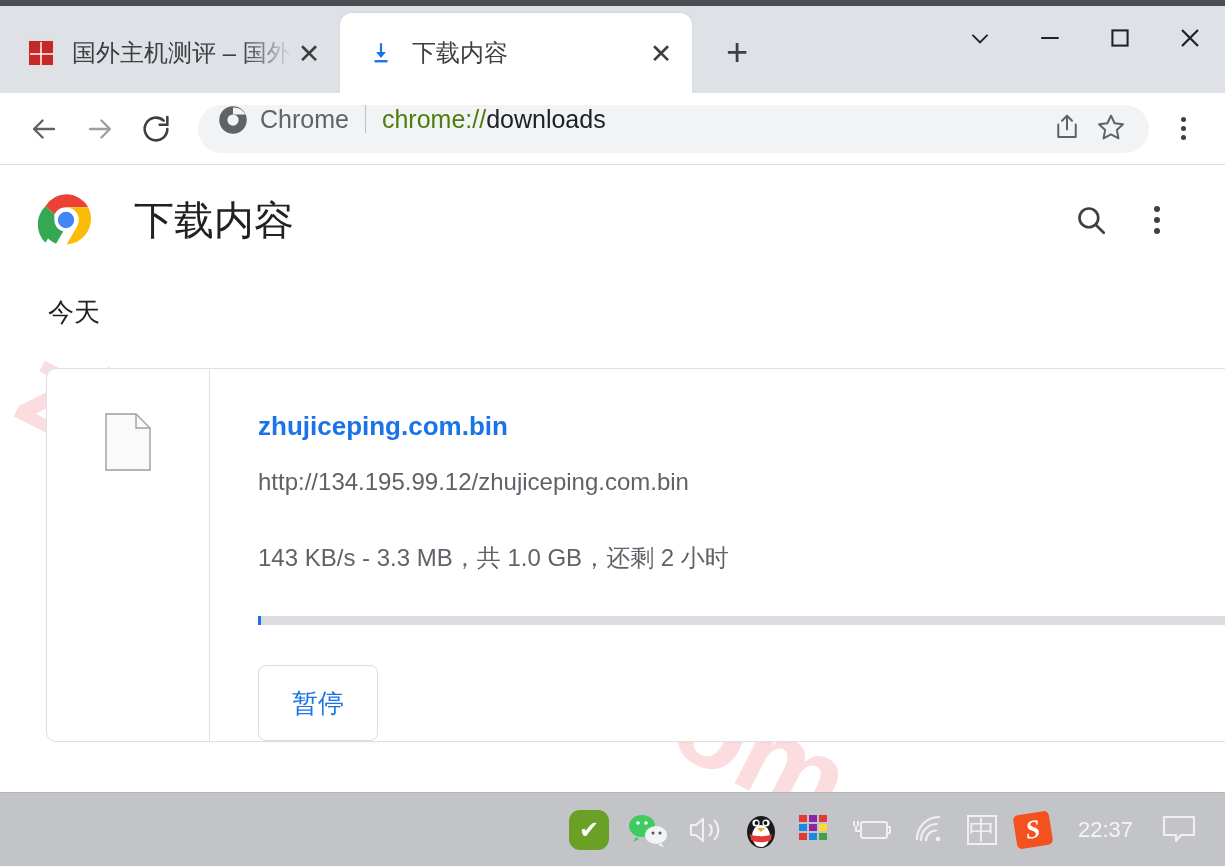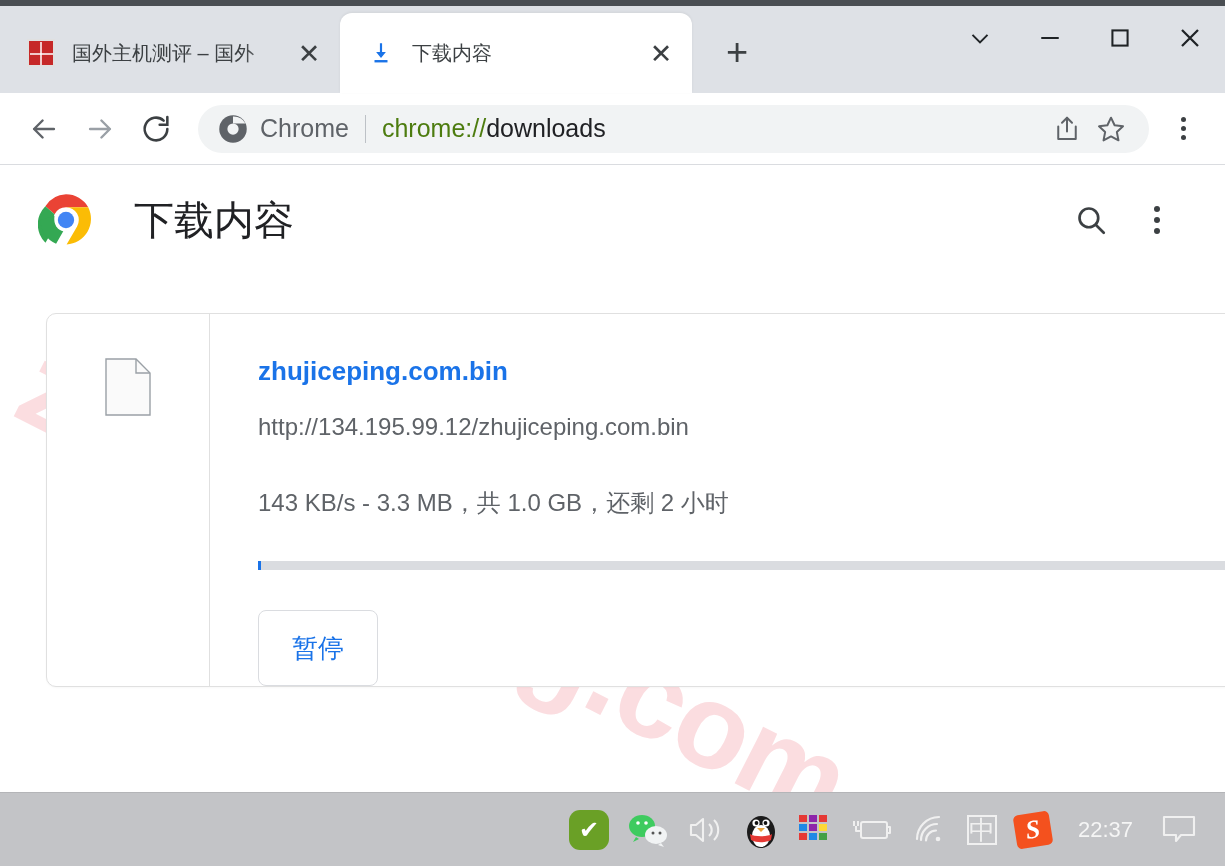--- a/index.html
+++ b/index.html
@@ -51,21 +51,21 @@
   .favicon-red::before, .favicon-red::after {
     content:"";
     position:absolute;
     background:#fff;
     opacity:.75;
   }
   .favicon-red::before { left:11px; top:1px; width:2px; height:24px; }
   .favicon-red::after  { top:12px; left:1px; width:24px; height:2px; }
   .dl-icon { width:26px; height:26px; display:block; }
   .tab-title {
-    font-size:20px;
+    font-size:24px;
     color:#3c4043;
     white-space:nowrap;
     overflow:hidden;
     flex:1;
   }
   .tab.inactive .tab-title {
     -webkit-mask-image:linear-gradient(to right,#000 78%,transparent 100%);
     mask-image:linear-gradient(to right,#000 78%,transparent 100%);
   }
   .tab-close {
@@ -111,21 +111,20 @@
     display:flex; align-items:center; justify-content:center;
     cursor:pointer;
   }
   .omnibox {
     flex:1;
     height:48px;
     margin-left:14px;
     background:#f1f3f4;
     border-radius:24px;
     display:flex;
-    align-items:center;
     padding:0 16px 0 20px;
   }
   .chrome-logo { width:30px; height:30px; flex:0 0 30px; margin-right:12px; }
   .omni-label { font-size:25px; color:#5f6368; white-space:nowrap; }
   .omni-sep {
     width:1px; height:28px;
     background:#bdc1c6;
     margin:0 16px;
     flex:0 0 1px;
   }
@@ -438,20 +437,21 @@
           <path d="M15.5 15.5L21 21"></path>
       </svg>
     </div>
     <div class="hdr-icon hdr-dots">
       <i></i>
         <i></i>
         <i></i>
     </div>
   </div>
 
+  <div class="date-group">今天</div>
 
   <div class="dl-card">
     <div class="card-left">
       <svg class="file-icon" viewBox="0 0 46 58">
         <path d="M1 1h30l14 14v42H1z" fill="#fafafa" stroke="#9aa0a6" stroke-width="1.4"></path>
         <path d="M31 1v14h14" fill="none" stroke="#9aa0a6" stroke-width="1.4"></path>
       </svg>
     </div>
     <div class="card-right">
       <div class="file-name">zhujiceping.com.bin</div>

